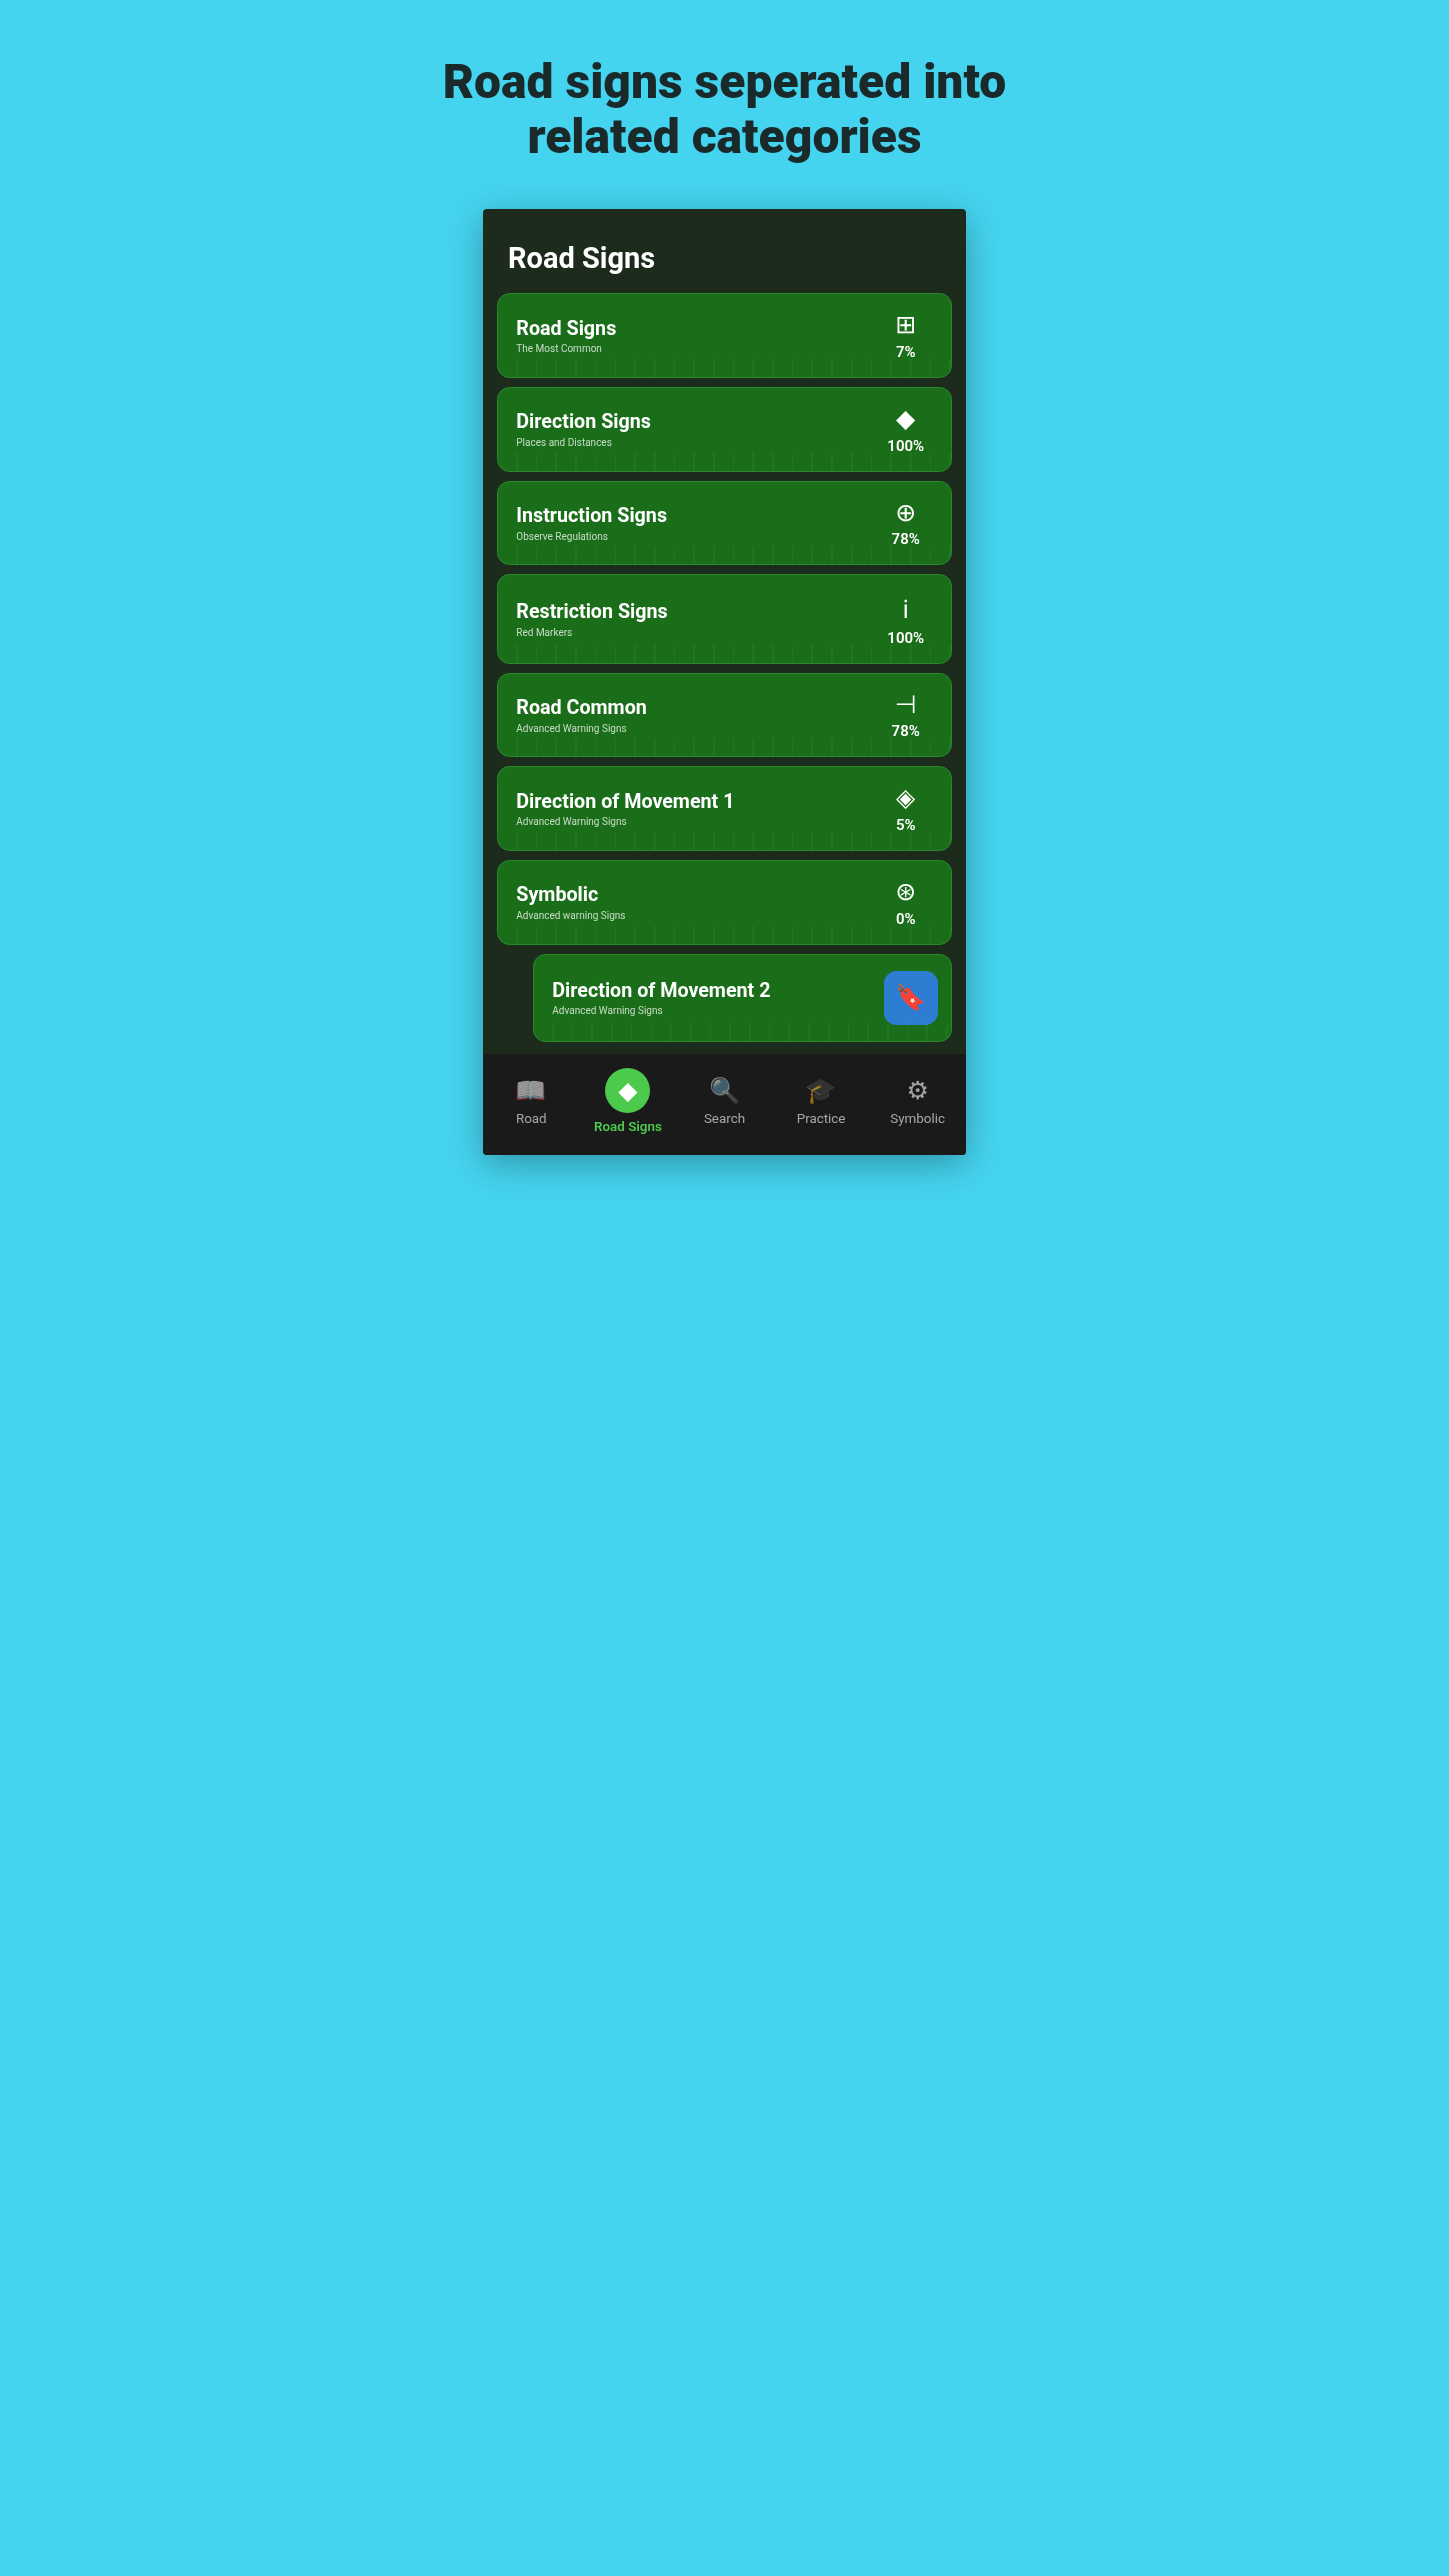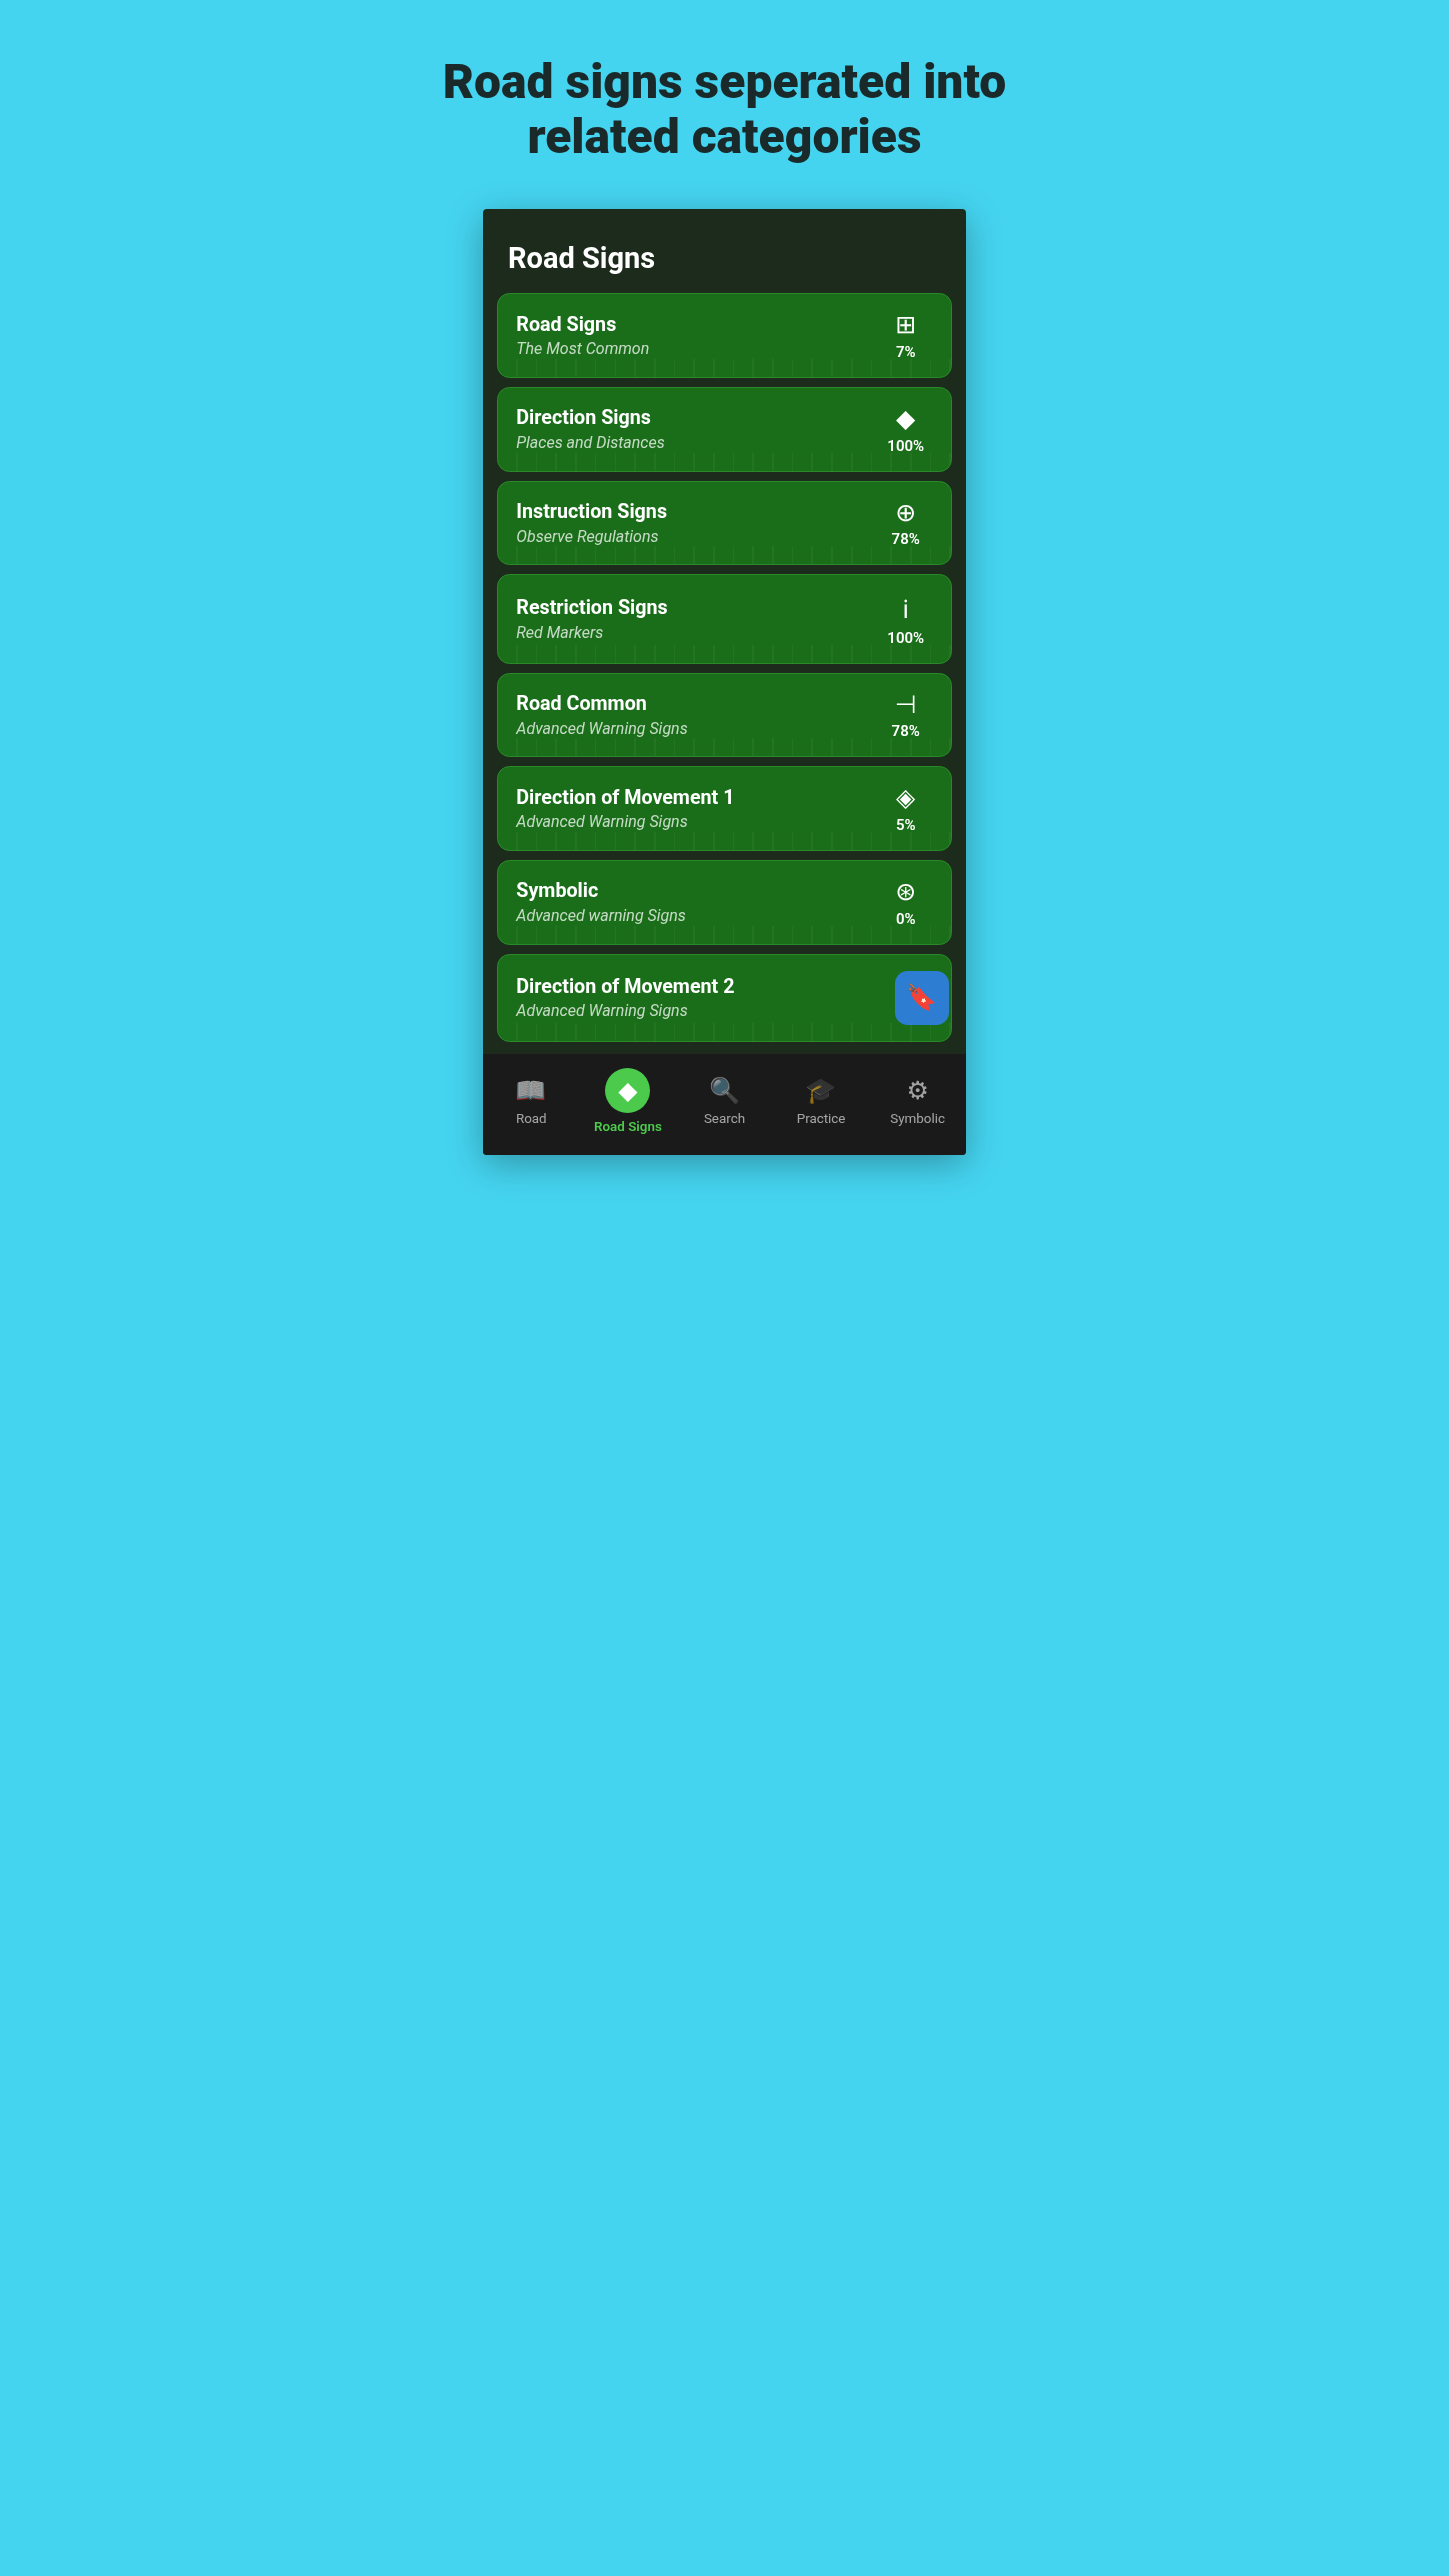--- a/index.html
+++ b/index.html
@@ -79,23 +79,22 @@
       display: flex;
       flex-direction: column;
     }
     .list-item-title {
       font-size: 19.7px;
       font-weight: 700;
       color: #ffffff;
       margin-bottom: 3.6px;
     }
     .list-item-subtitle {
-      font-size: 16px;
+      font-size: 10px;
       color: rgba(255,255,255,0.75);
-      font-style: italic;
     }
     .list-item-right {
       display: flex;
       flex-direction: column;
       align-items: center;
       min-width: 54px;
     }
     .list-item-icon {
       font-size: 25px;
       color: #ffffff;
@@ -246,21 +245,21 @@
         <div class="list-item-left">
           <span class="list-item-title">Symbolic</span>
           <span class="list-item-subtitle">Advanced warning Signs</span>
         </div>
         <div class="list-item-right">
           <span class="list-item-icon">⊛</span>
           <span class="list-item-percent">0%</span>
         </div>
       </div>
 
-      <div class="list-item" style="padding-right:2px;">
+      <div class="list-item" style="padding-right:13px;margin-left:36px;">
         <div class="list-item-left">
           <span class="list-item-title">Direction of Movement 2</span>
           <span class="list-item-subtitle">Advanced Warning Signs</span>
         </div>
         <div class="bookmark-btn">
           🔖
         </div>
       </div>
 
     </div>

